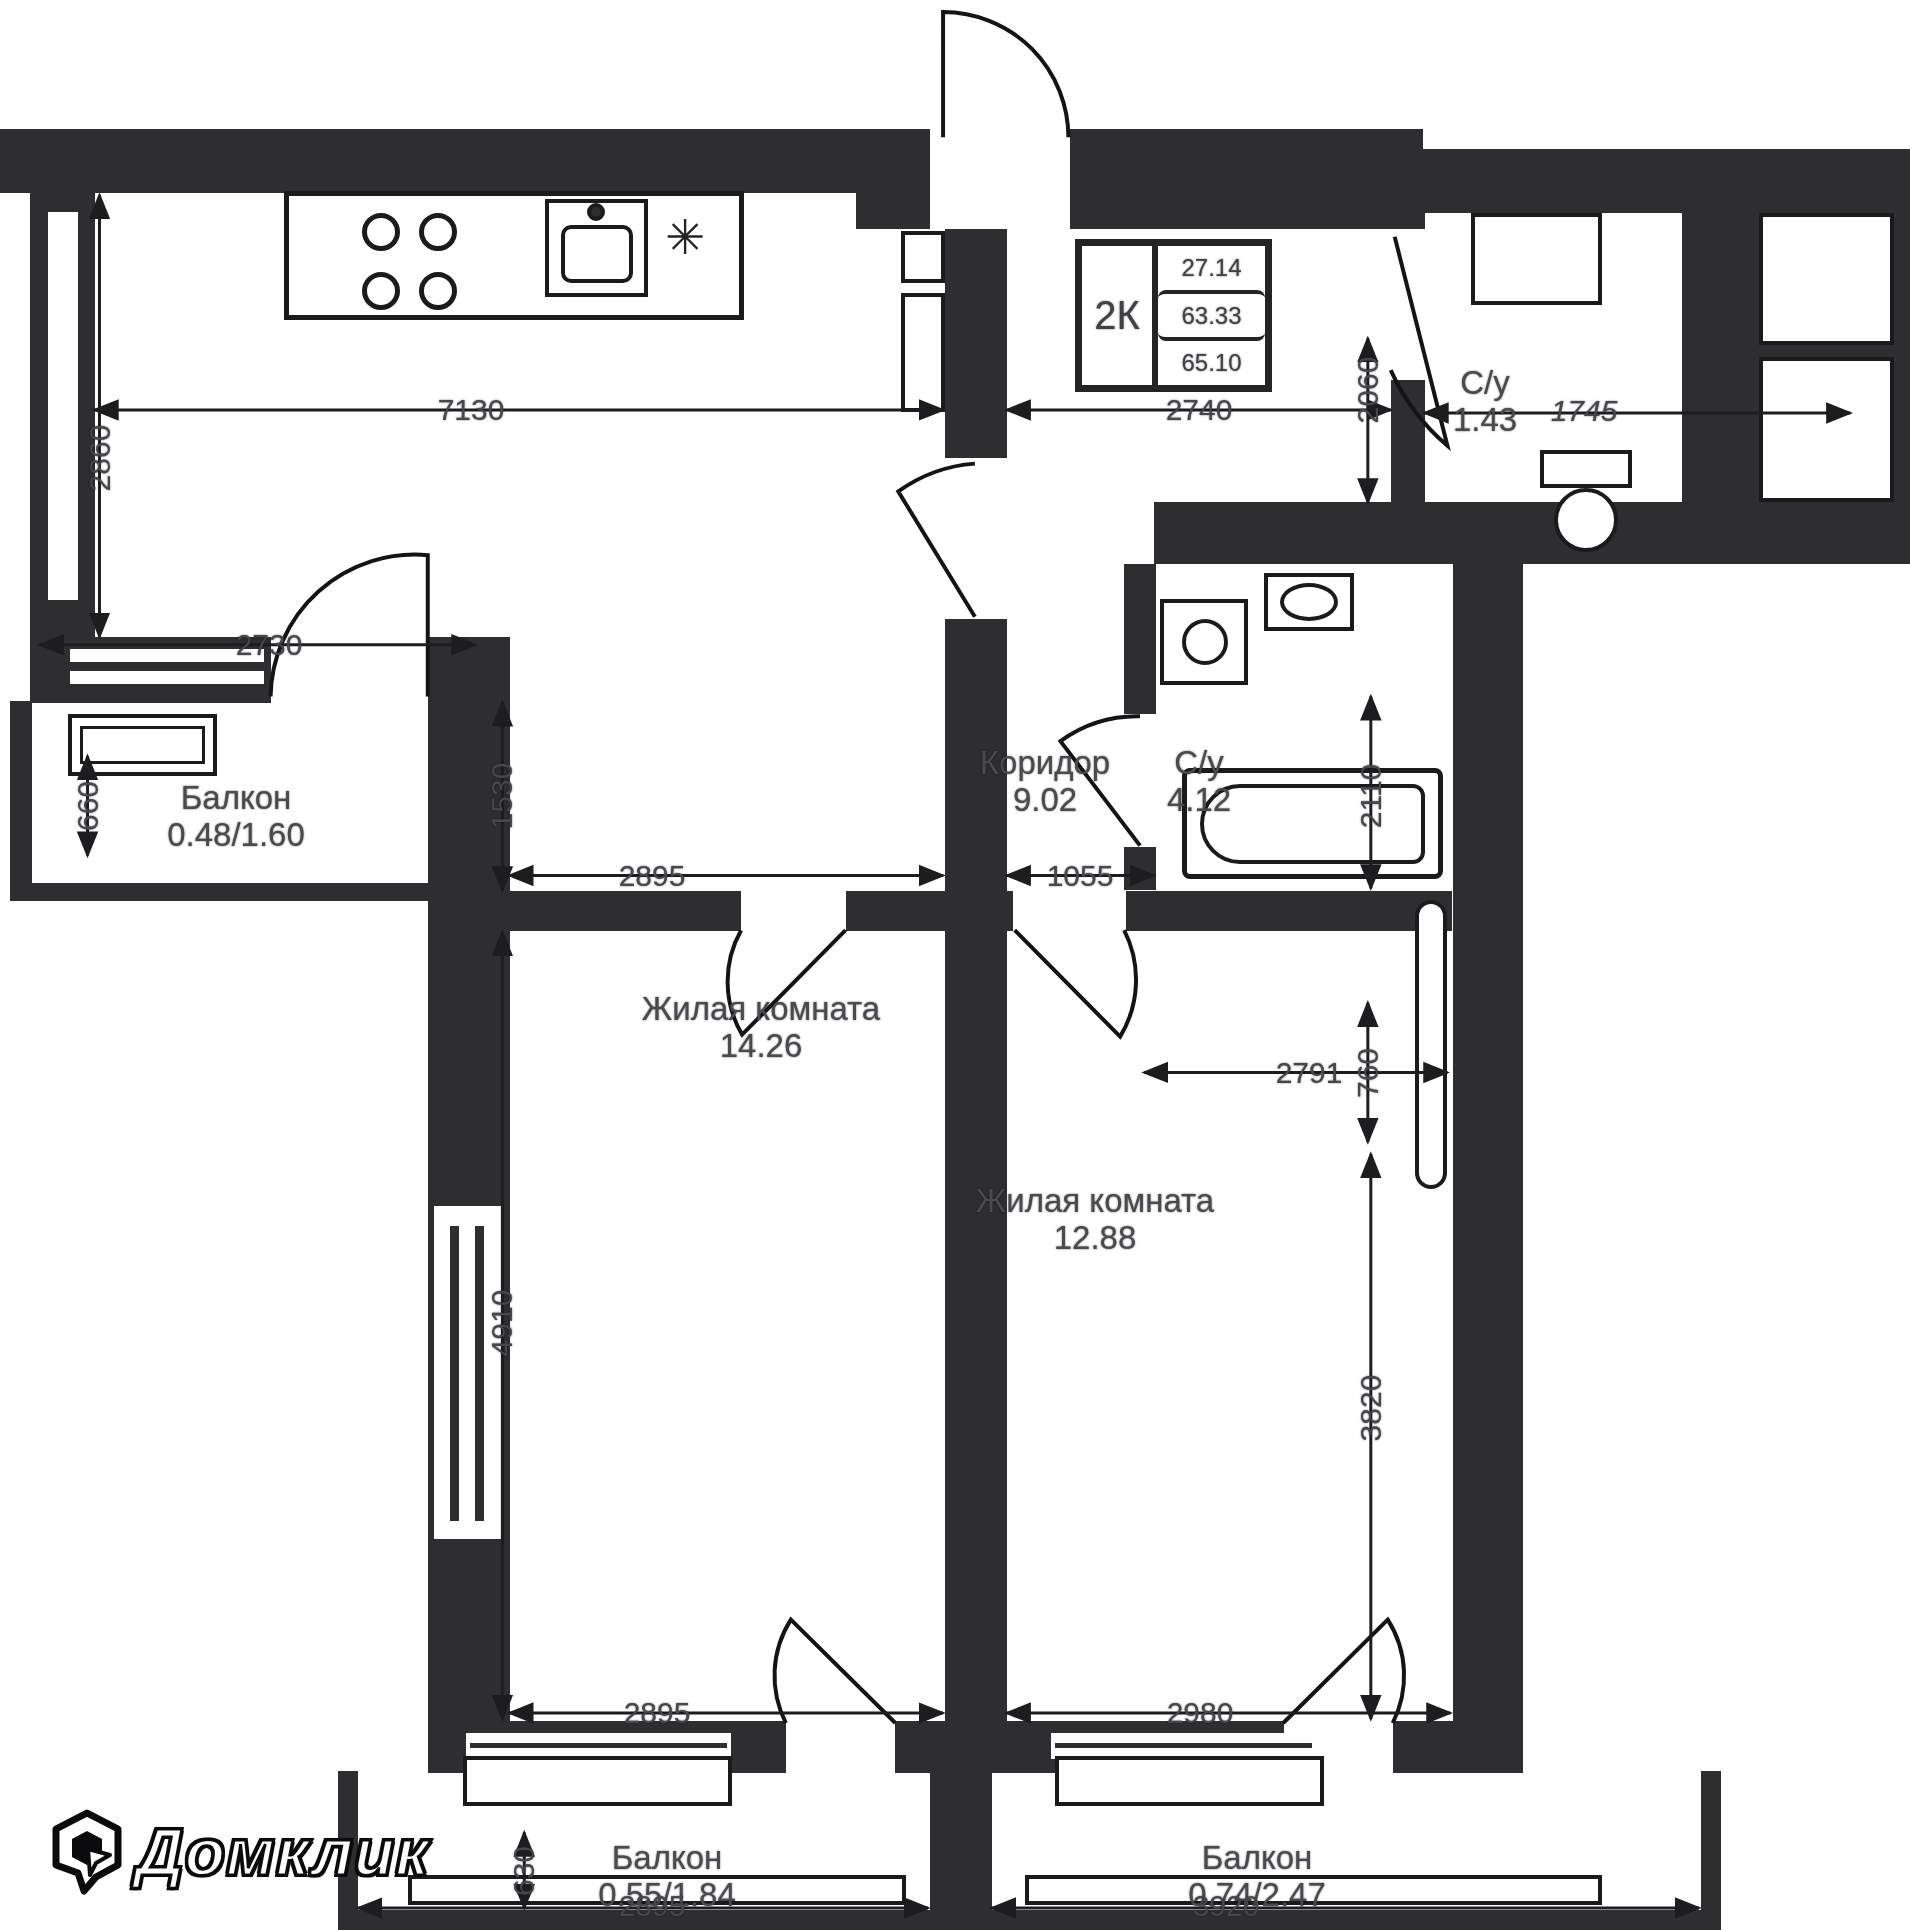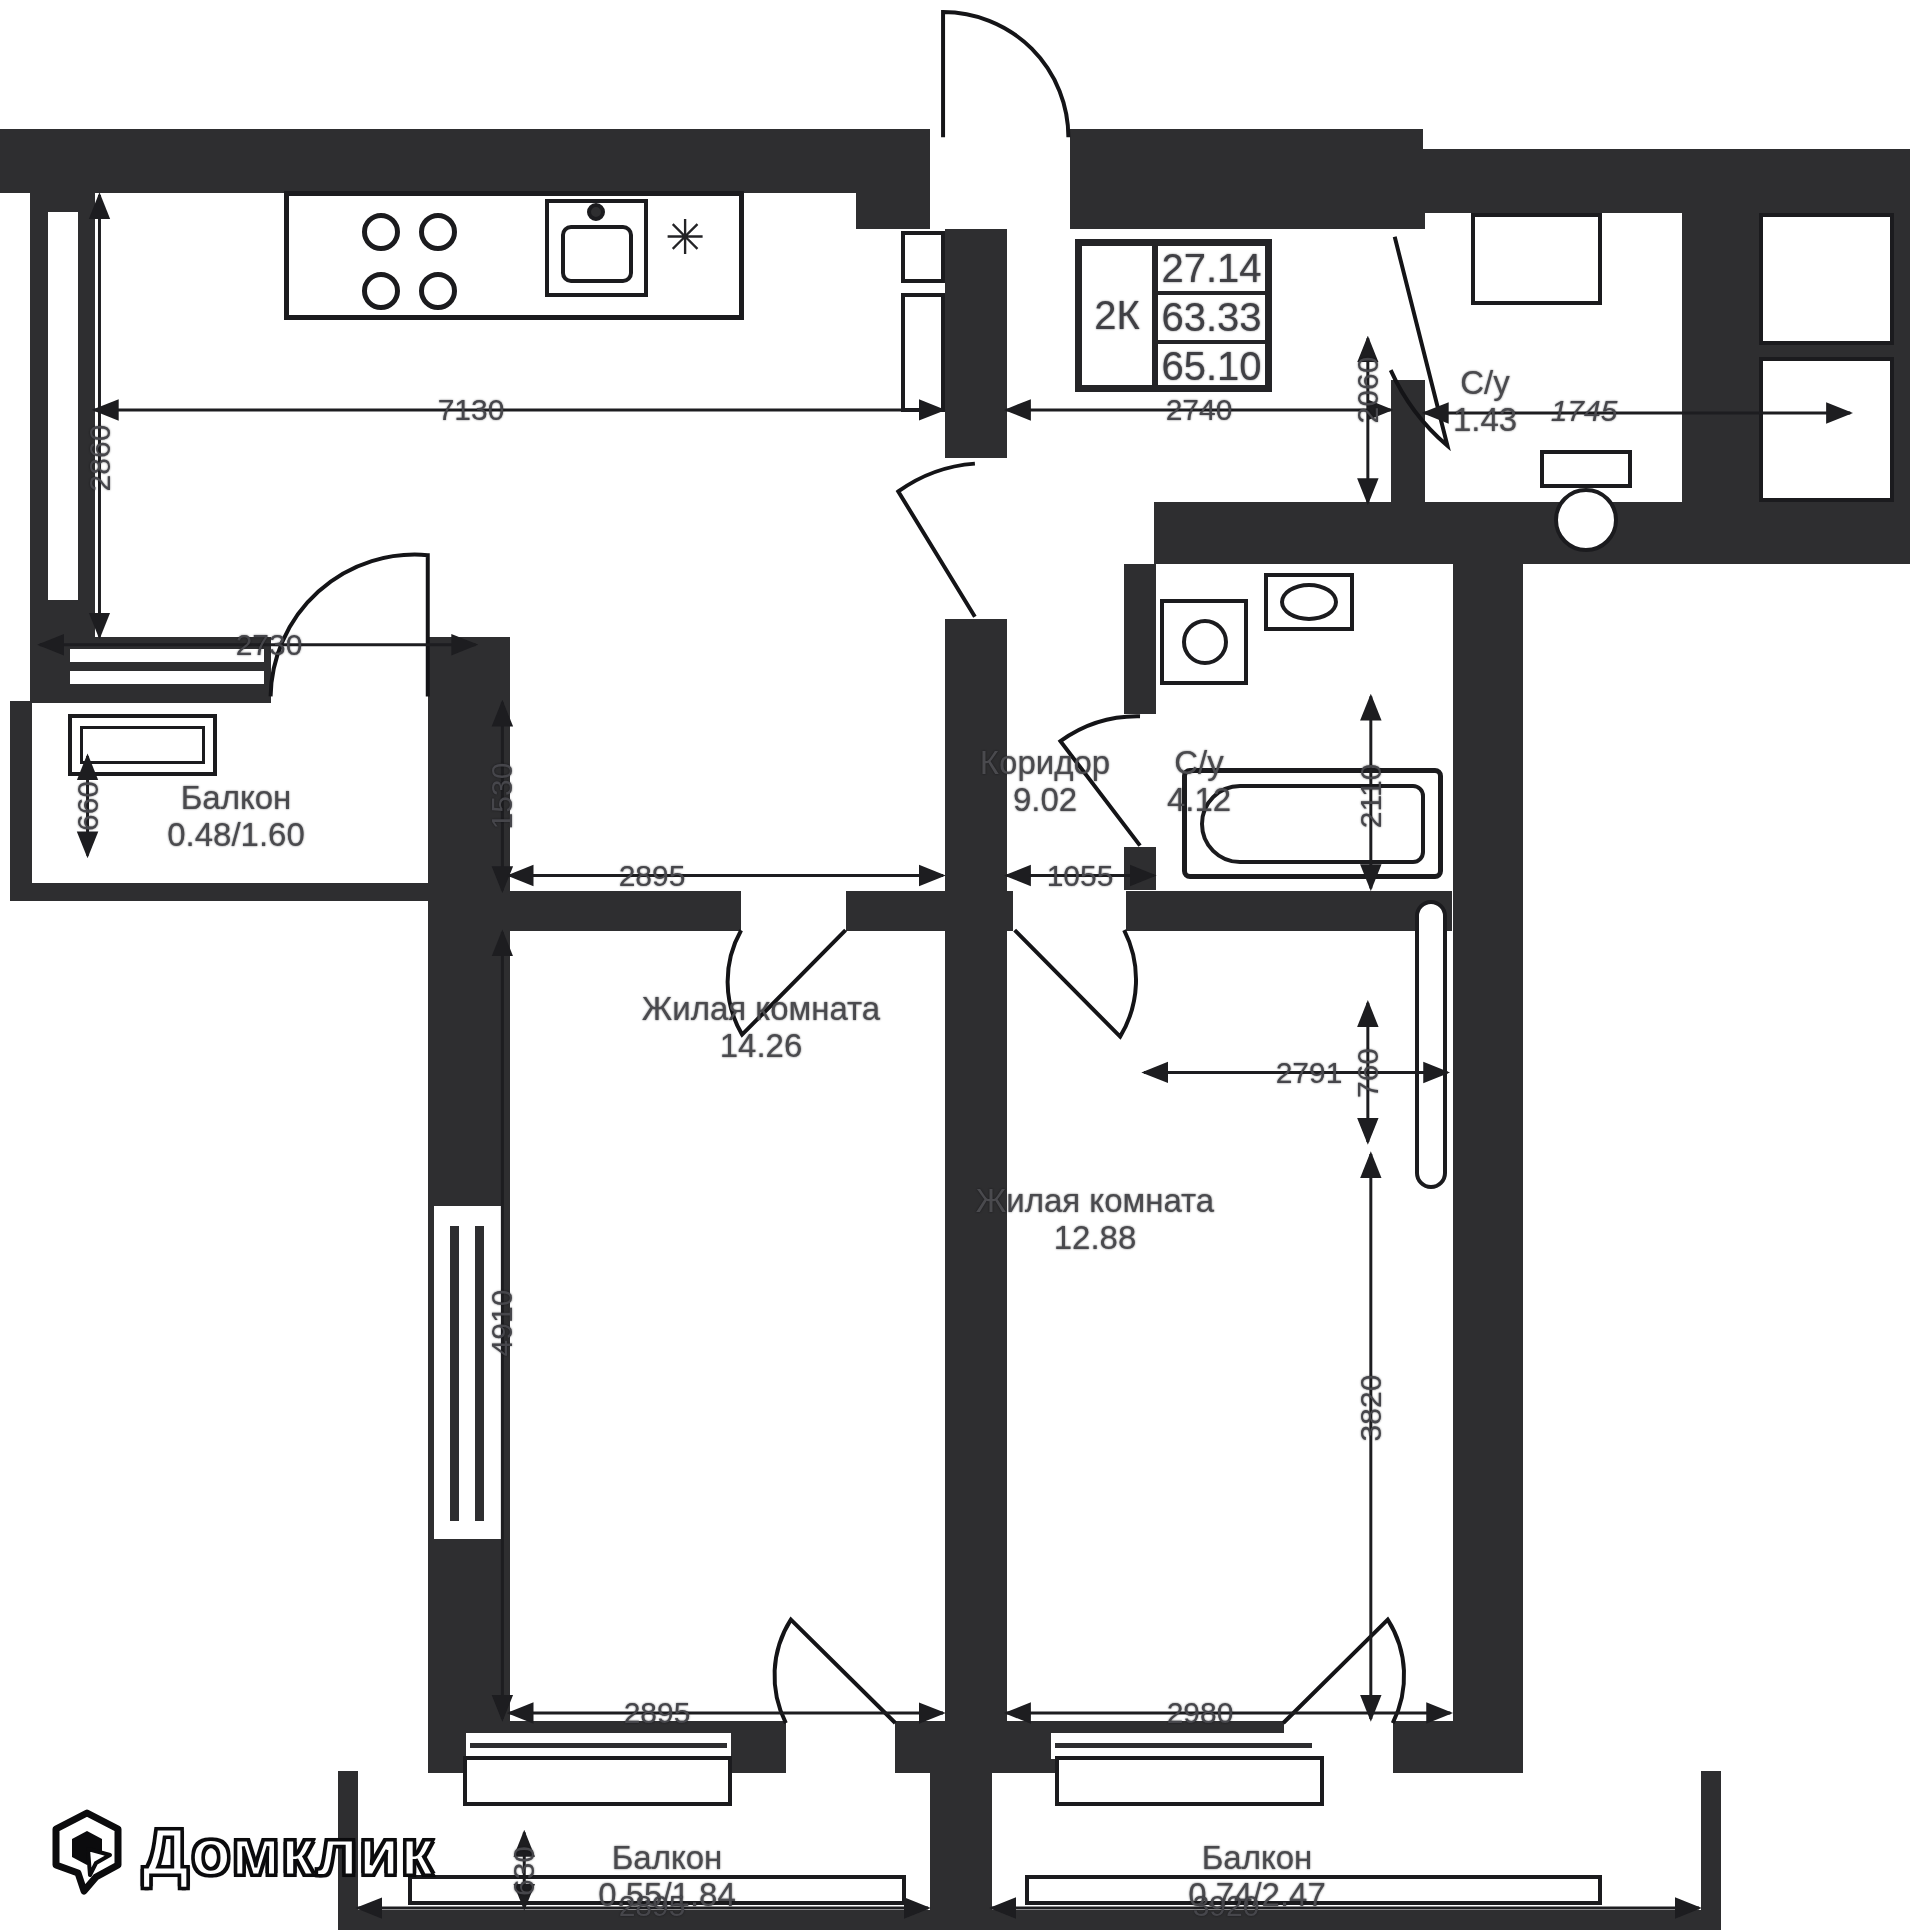--- a/index.html
+++ b/index.html
@@ -22,24 +22,24 @@
        white-space:nowrap;text-shadow:0 0 2px rgba(12,12,14,.6);z-index:40;}
   .dim.v{transform:translate(-50%,-50%) rotate(-90deg);}
   svg.overlay{position:absolute;left:0;top:0;z-index:30;}
   
   #legend{position:absolute;left:1075px;top:239px;width:197px;height:153px;border:7px solid #242427;
           background:#fff;display:flex;box-sizing:border-box;z-index:50;}
   #legend .leg-type{width:70px;border-right:6px solid #242427;display:flex;align-items:center;
           justify-content:center;font-size:40px;color:#404045;text-shadow:0 0 2px rgba(12,12,14,.6);}
   #legend .leg-areas{flex:1;display:flex;flex-direction:column;}
   #legend .leg-areas .cell{flex:1;display:flex;align-items:center;justify-content:center;
-          font-size:40px;color:#404045;text-shadow:0 0 2px rgba(12,12,14,.6);}
+          font-size:24px;color:#404045;text-shadow:0 0 2px rgba(12,12,14,.6);border-radius:8px;}
   #legend .leg-areas .cell.mid{border-top:4px solid #242427;border-bottom:4px solid #242427;}
   
-  #logo{position:absolute;left:44px;top:1809px;display:flex;align-items:center;gap:12px;z-index:60;}
+  #logo{position:absolute;left:44px;top:1809px;display:flex;align-items:center;gap:6px;z-index:60;font-style:italic;}
   #logo .txt{font-size:66px;font-weight:800;color:#ffffff;letter-spacing:1px;
      -webkit-text-stroke:3px #0b0b0d;
      text-shadow:0 0 3px #0b0b0d,2px 2px 0 #0b0b0d,-2px 2px 0 #0b0b0d,2px -2px 0 #0b0b0d,-2px -2px 0 #0b0b0d;}
   .snow{position:absolute;font-size:48px;color:#232326;z-index:26;}
 </style>
 </head>
 <body>
 
 <div id="canvas">
 

